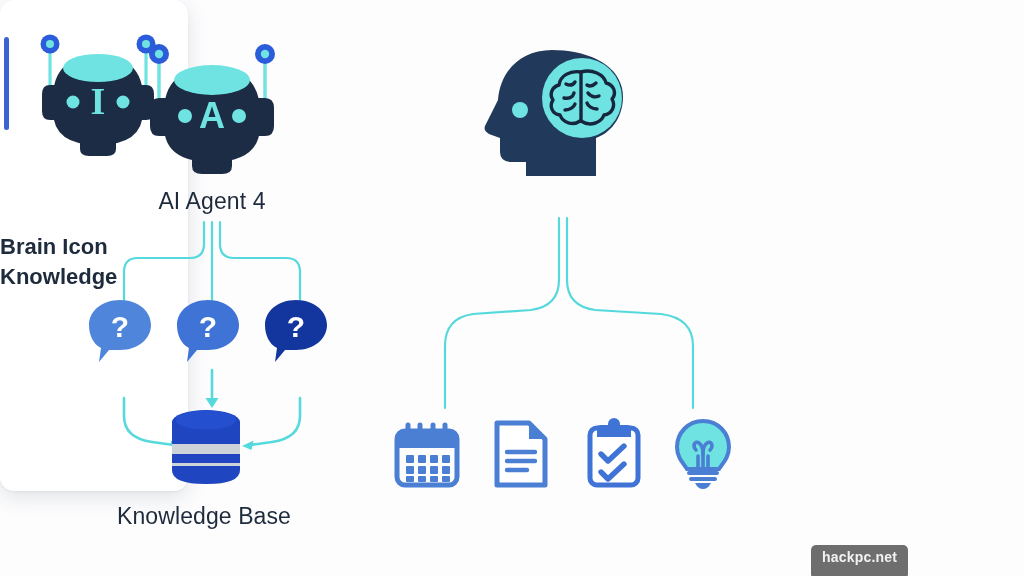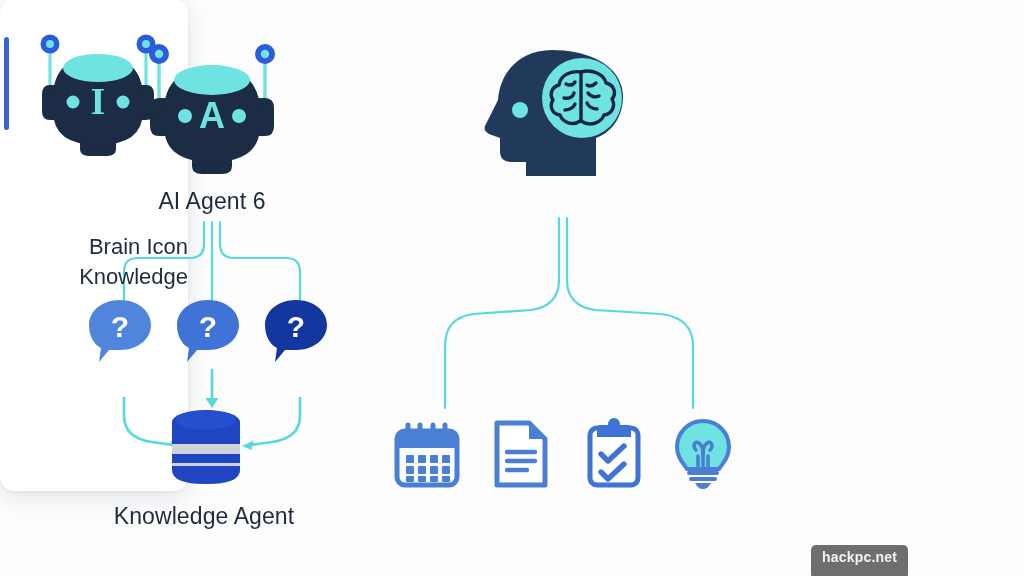--- a/index.html
+++ b/index.html
@@ -71,24 +71,25 @@
     height: 93px;
     background: #3b63d4;
     border-radius: 3px;
   }
   #card-robot { position: absolute; left: 24px; top: 30px; width: 148px; height: 132px; }
   #card-label {
     position: absolute;
     left: 0px;
     top: 232px;
     width: 188px;
-    text-align: right;
+    text-align: left;
     font-size: 22px;
     line-height: 30px;
     color: #1e2b3c;
+    font-weight: bold;
   }
 
   
   #watermark {
     position: absolute;
     left: 811px;
     top: 538px;
     padding: 4px 11px 14px;
     background: #6e6e6e;
     color: #f2f2f2;
@@ -125,21 +126,21 @@
 
       <ellipse cx="80" cy="40" rx="38" ry="15" fill="#6fe3e1"></ellipse>
 
       <circle cx="53" cy="76" r="7" fill="#6fe3e1"></circle>
       <circle cx="107" cy="76" r="7" fill="#6fe3e1"></circle>
 
       <text x="80" y="88" text-anchor="middle" fill="#6fe3e1" font-family="Liberation Sans, sans-serif" font-size="36" font-weight="700">A</text>
     </svg>
   </div>
 
-  <div class="label" id="agent-label">AI Agent 6</div>
+  <div class="label" id="agent-label">AI Agent 4</div>
 
   <div class="node" id="agent-branch">
     <svg viewBox="0 0 230 88" width="230" height="88">
       <g fill="none" stroke="#55d9dd" stroke-width="2.2" stroke-linecap="round">
         <path d="M112 0 L112 88"></path>
         <path d="M104 0 L104 22 Q104 36 90 36 L38 36 Q24 36 24 50 L24 88"></path>
         <path d="M120 0 L120 22 Q120 36 134 36 L186 36 Q200 36 200 50 L200 88"></path>
       </g>
     </svg>
   </div>
@@ -184,21 +185,21 @@
     <svg viewBox="0 0 76 84" width="76" height="84">
       <path d="M4 18 L4 66 Q4 80 38 80 Q72 80 72 66 L72 18 Z" fill="#ced3da"></path>
       <rect x="4" y="18" width="68" height="22" fill="#1f46c0"></rect>
       <rect x="4" y="50" width="68" height="9" fill="#1f46c0"></rect>
       <path d="M4 62 L72 62 L72 66 Q72 80 38 80 Q4 80 4 66 Z" fill="#1f46c0"></path>
       <ellipse cx="38" cy="18" rx="34" ry="12" fill="#1f46c0"></ellipse>
       <ellipse cx="38" cy="16" rx="30" ry="9.5" fill="#2450d0"></ellipse>
     </svg>
   </div>
 
-  <div class="label" id="kb-label">Knowledge Agent</div>
+  <div class="label" id="kb-label">Knowledge Base</div>
 
   <div class="node" id="brain-head">
     <svg viewBox="0 0 156 140" width="156" height="140">
 
       <path d="M72 8 C40 8 20 30 18 58 L6 82 Q2 88 9 92 L20 96 L20 110 Q20 120 32 120 L46 120 L46 134 L116 134 L116 96 C138 88 146 64 142 46 C136 20 104 8 72 8 Z" fill="#213a5c"></path>
 
       <circle cx="102" cy="56" r="40" fill="#6fe3e1"></circle>
 
       <circle cx="40" cy="68" r="8" fill="#6fe3e1"></circle>
 

